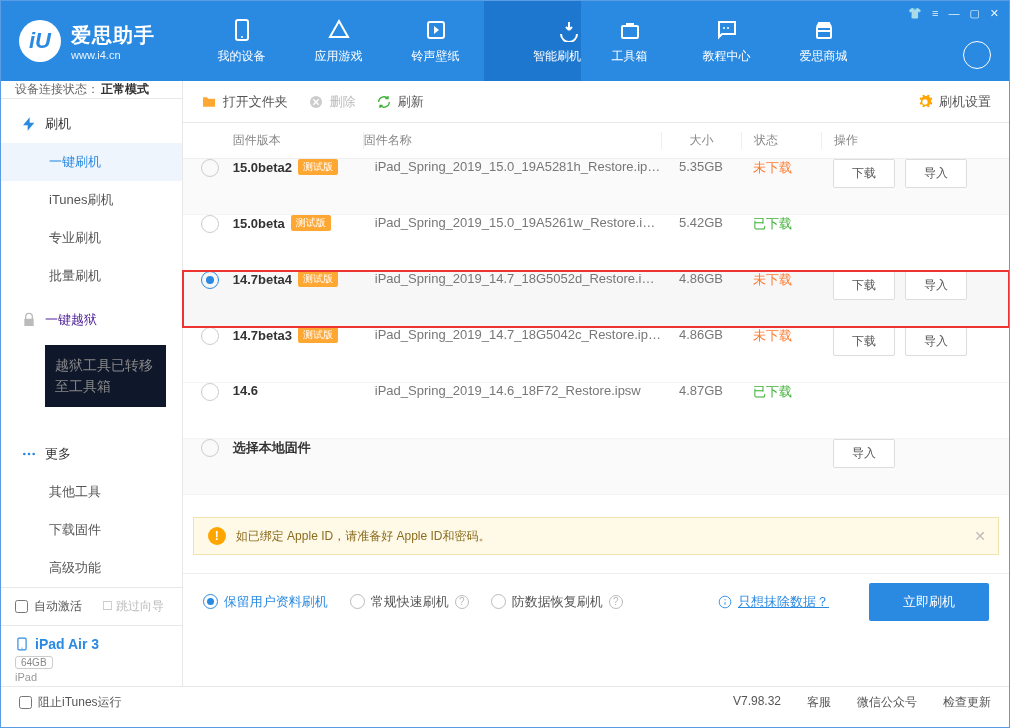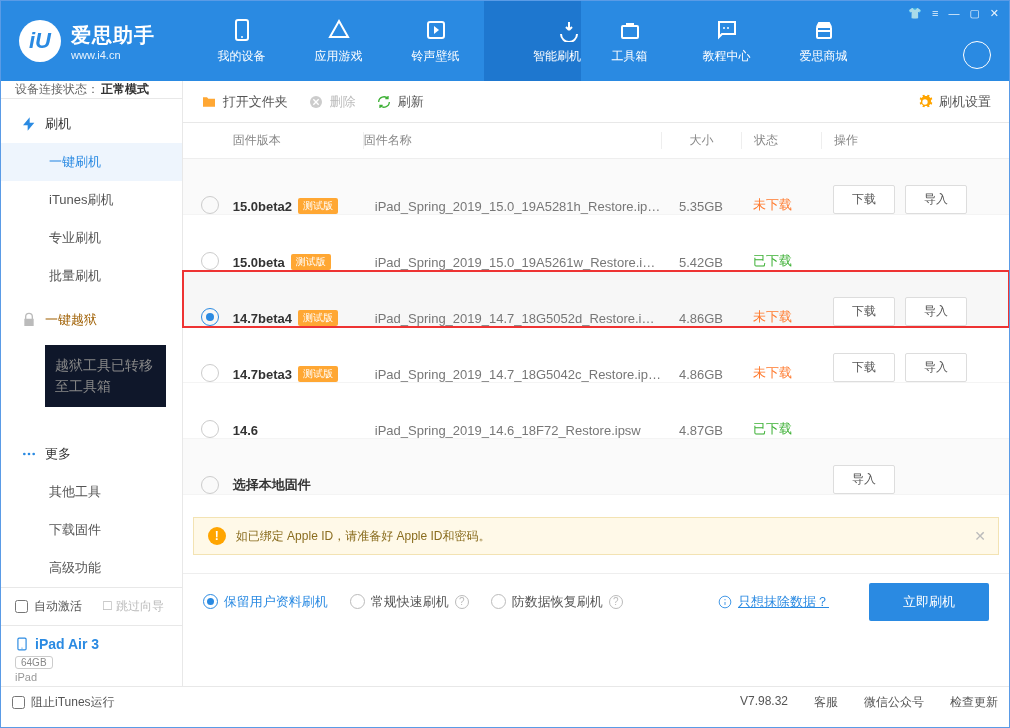--- a/index.html
+++ b/index.html
@@ -20,21 +20,21 @@
 .dl-btn{position:absolute;right:18px;top:40px;width:28px;height:28px;border:1.5px solid #fff;border-radius:50%;display:flex;align-items:center;justify-content:center;}
 .dl-btn svg{width:14px;height:14px;fill:#fff;}
 .main{display:flex;height:605px;}
 .sidebar{width:192px;border-right:1px solid #e8e8e8;display:flex;flex-direction:column;}
 .conn-status{height:38px;display:flex;align-items:center;padding:0 14px;font-size:12px;color:#666;border-bottom:1px solid #e8e8e8;}
 .conn-status .v{color:#333;font-weight:bold;margin-left:2px;}
 .side-sec{padding:6px 0 0 0;}
 .side-head{display:flex;align-items:center;gap:8px;padding:10px 20px;font-size:13px;color:#333;cursor:pointer;}
 .side-head svg{width:16px;height:16px;fill:#2a8ae2;}
 .side-head.locked svg{fill:#bbb;}
-.side-head.locked{color:#a16207;text-align:center;}
+.side-head.locked{color:#4c1d95;text-align:center;}
 .side-items{padding-left:0;}
 .side-item{padding:10px 10px 10px 48px;font-size:13px;color:#555;cursor:pointer;}
 .side-item.active{background:#eef5fd;color:#2a8ae2;}
 .side-note{margin:6px 16px 10px 44px;background:#0f172a;color:#888;font-size:14px;padding:10px 10px;line-height:1.5;}
 .divider{height:1px;background:#eee;margin:6px 18px;}
 .side-bottom{margin-top:auto;border-top:1px solid #e8e8e8;padding:10px 14px;font-size:12px;color:#555;}
 .chk{display:flex;align-items:center;gap:6px;}
 .chk input{width:13px;height:13px;}
 .chk .dis{color:#bbb;margin-left:14px;}
 .device{border-top:1px solid #e8e8e8;padding:10px 14px;}
@@ -49,21 +49,21 @@
 .tb-btn svg{width:16px;height:16px;}
 .tb-right{margin-left:auto;}
 .tb-right svg{fill:#ffa500;}
 .table-head{height:36px;display:flex;align-items:center;font-size:12px;color:#888;padding:0 18px 0 50px;border-bottom:1px solid #eee;}
 .col-v{width:130px;}
 .col-n{flex:1;border-left:1px solid #eee;}
 .col-s{width:80px;text-align:center;border-left:1px solid #eee;}
 .col-st{width:80px;padding-left:12px;border-left:1px solid #eee;}
 .col-op{width:170px;padding-left:12px;border-left:1px solid #eee;}
 .rows{}
-.row{height:56px;display:flex;align-items:flex-end;padding:0 18px 0 18px;font-size:13px;border-bottom:1px solid #f4f4f4;}
+.row{height:56px;display:flex;align-items:flex-start;padding:0 18px 0 18px;font-size:13px;border-bottom:1px solid #f4f4f4;}
 .row.sel{background:#f7f7f7;outline:2px solid #e33;outline-offset:-1px;}
 .row.alt{background:#fafafa;}
 .radio{width:18px;height:18px;border:1px solid #ccc;border-radius:50%;margin-right:14px;display:flex;align-items:center;justify-content:center;}
 .radio.on{border-color:#2a8ae2;}
 .radio.on::after{content:"";width:8px;height:8px;background:#2a8ae2;border-radius:50%;}
 .r-ver{width:130px;display:flex;align-items:center;gap:6px;color:#333;font-weight:bold;}
 .tag{background:#ffa733;color:#fff;font-size:10px;padding:1px 5px;border-radius:2px;font-weight:normal;}
 .r-name{flex:1;color:#777;padding-left:12px;overflow:hidden;text-overflow:ellipsis;white-space:nowrap;}
 .r-size{width:80px;text-align:center;color:#777;}
 .r-status{width:80px;padding-left:12px;}
@@ -77,21 +77,21 @@
 .mode-bar{height:56px;display:flex;align-items:center;padding:0 20px;gap:22px;font-size:13px;border-top:1px solid #eee;margin-top:18px;}
 .mode{display:flex;align-items:center;gap:6px;color:#555;cursor:pointer;}
 .mode .rb{width:15px;height:15px;border:1px solid #bbb;border-radius:50%;display:flex;align-items:center;justify-content:center;}
 .mode.on .rb{border-color:#2a8ae2;}
 .mode.on .rb::after{content:"";width:7px;height:7px;background:#2a8ae2;border-radius:50%;}
 .mode.on{color:#2a8ae2;}
 .mode .q{width:14px;height:14px;border:1px solid #bbb;border-radius:50%;font-size:10px;color:#bbb;display:flex;align-items:center;justify-content:center;}
 .erase-link{margin-left:auto;color:#2a8ae2;display:flex;align-items:center;gap:6px;text-decoration:underline;cursor:pointer;text-align:center;}
 .erase-link svg{width:14px;height:14px;fill:none;stroke:#2a8ae2;stroke-width:1.5;}
 .flash-btn{background:#2a8ae2;color:#fff;border:none;padding:10px 34px;font-size:13px;margin-left:18px;cursor:pointer;border-radius:2px;}
-.statusbar{height:32px;border-top:1px solid #e8e8e8;display:flex;align-items:center;padding:0 11px;font-size:12px;color:#555;gap:26px;}
+.statusbar{height:32px;border-top:1px solid #e8e8e8;display:flex;align-items:center;padding:0 18px;font-size:12px;color:#555;gap:26px;}
 .statusbar .right{margin-left:auto;display:flex;gap:26px;}
 </style>
 </head>
 <body>
 
 <div class="header">
   <div class="logo-box">
     <div class="logo-circle">iU</div>
     <div class="logo-text">
       <span class="t">爱思助手</span>

